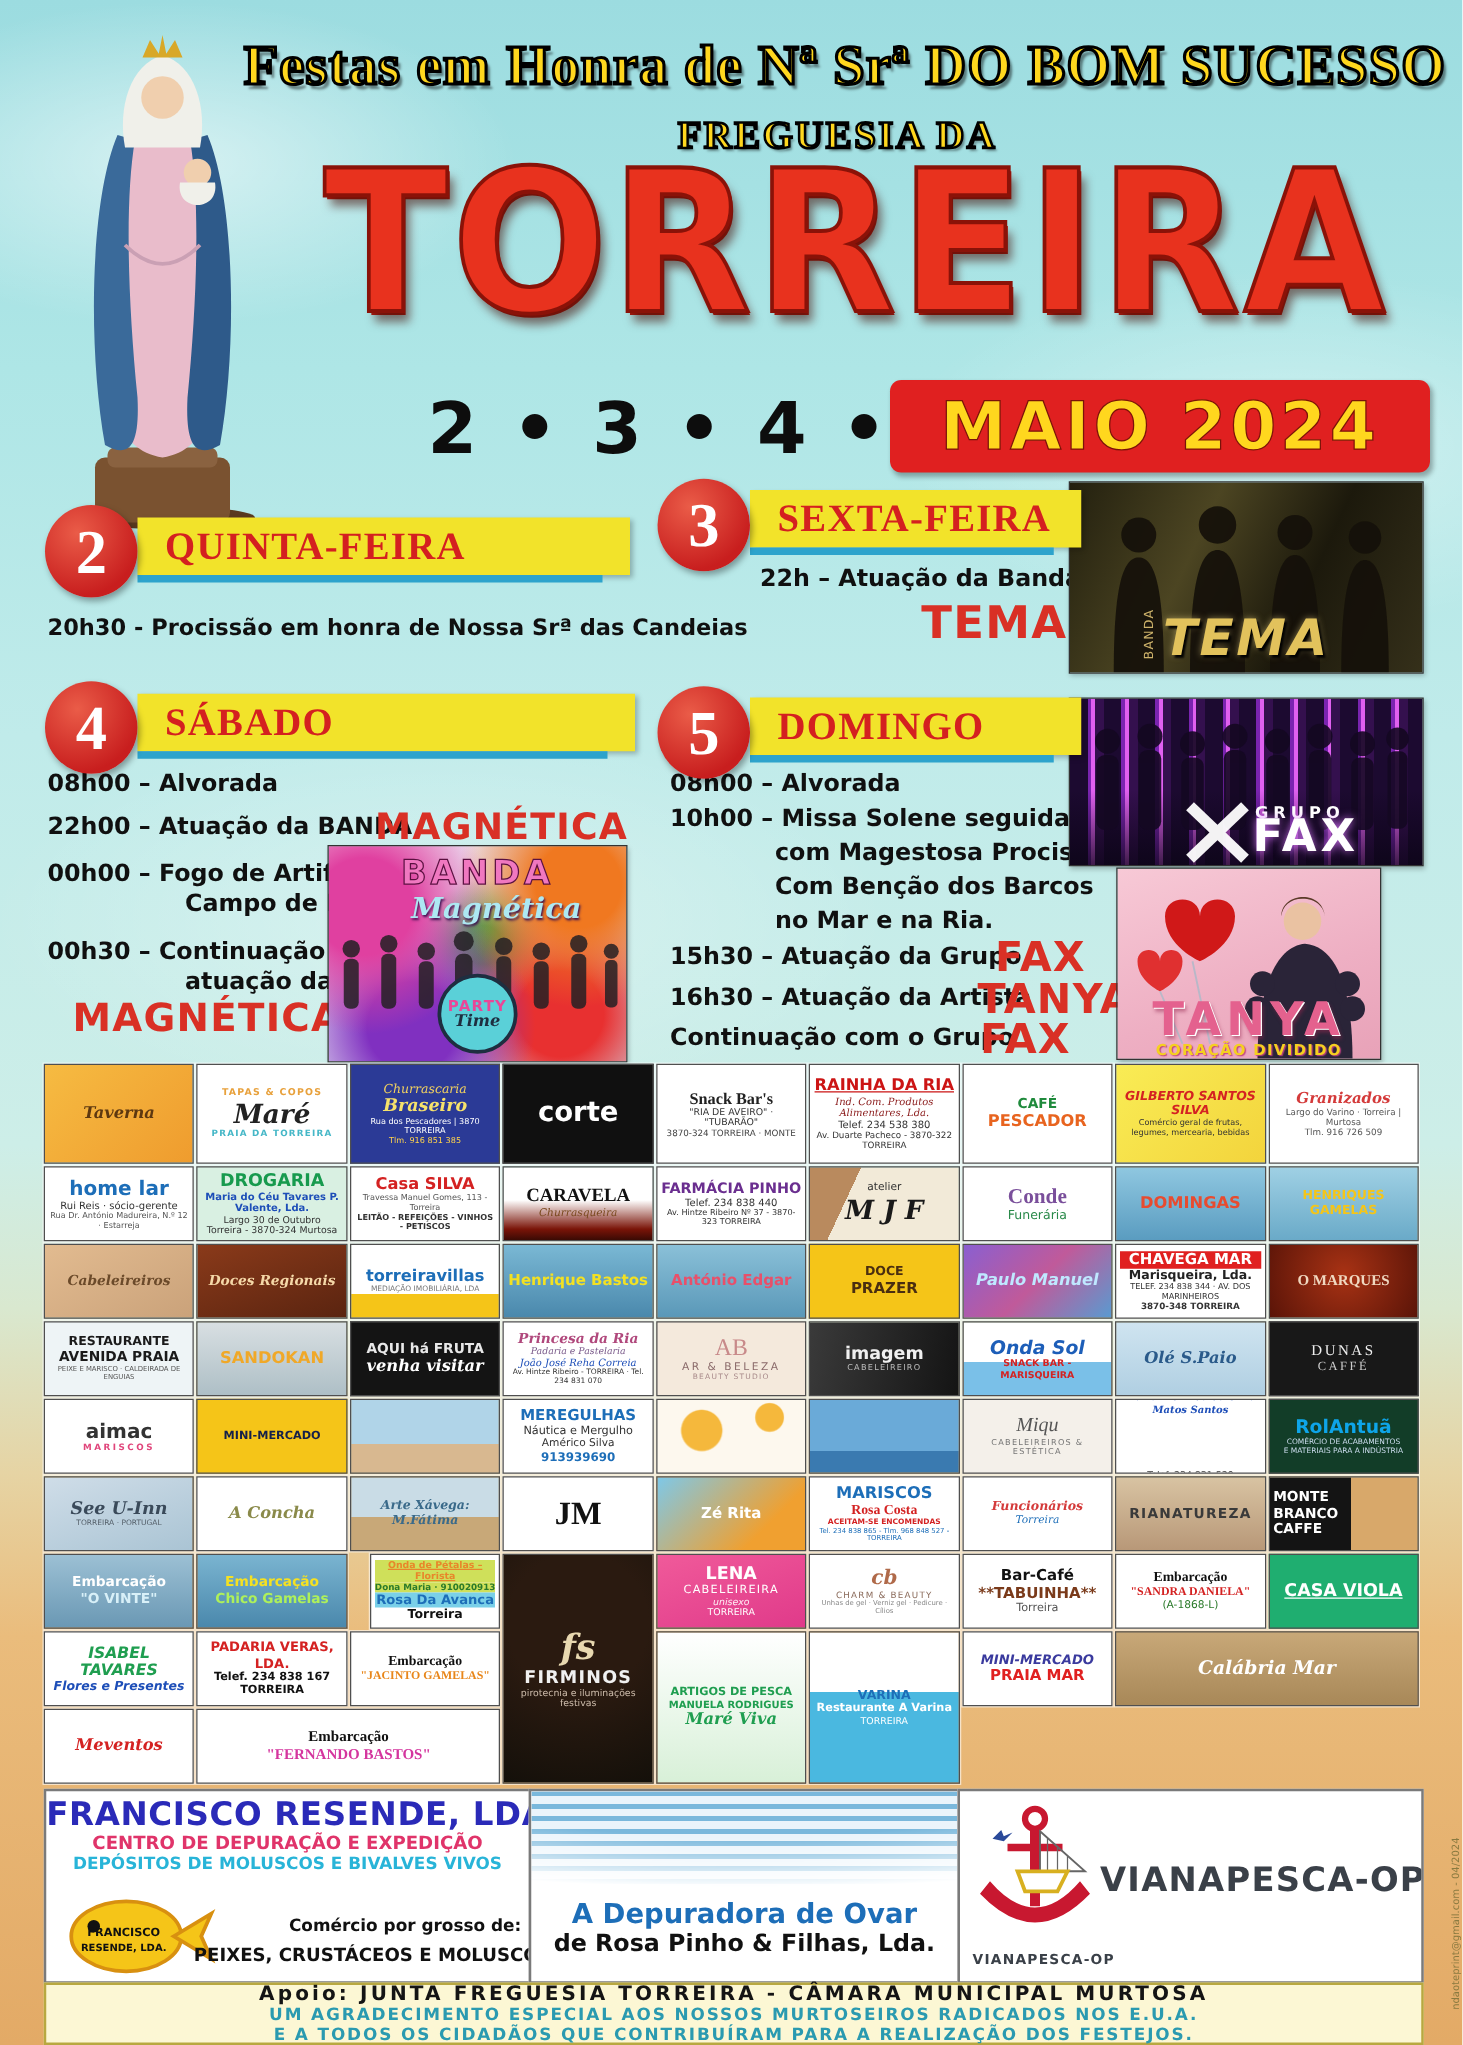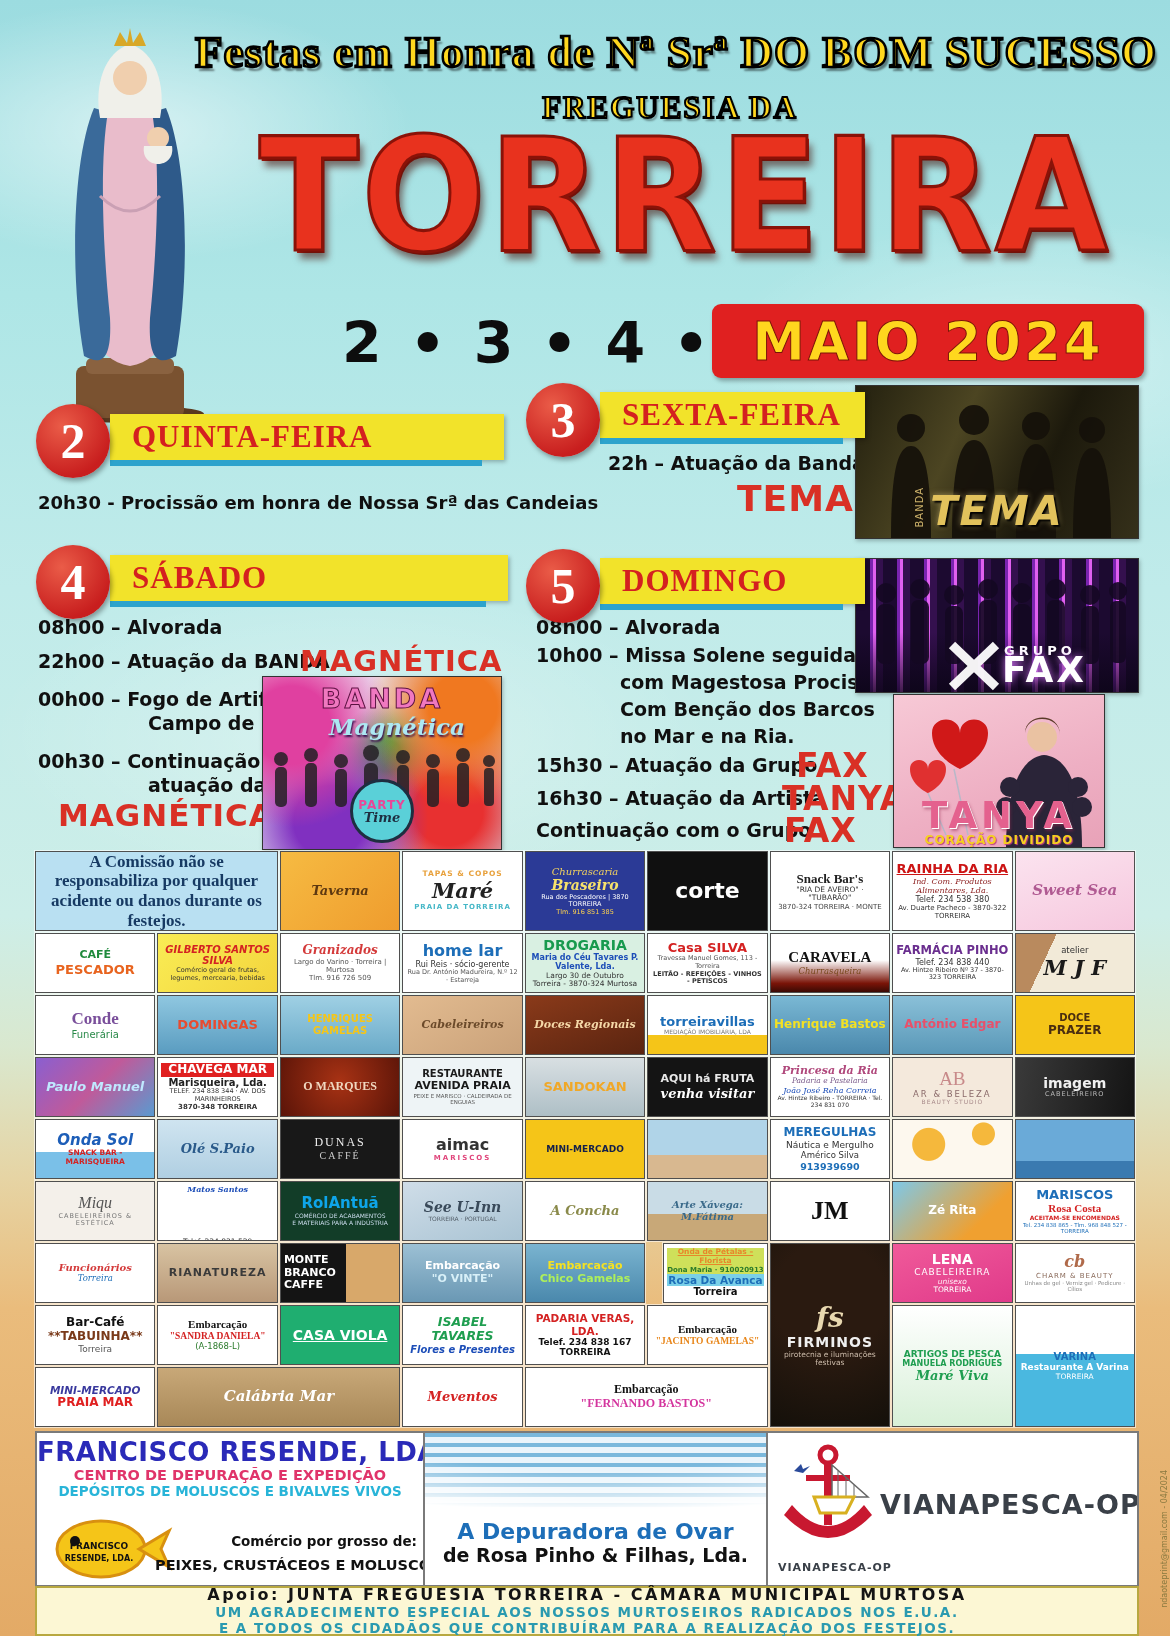--- a/index.html
+++ b/index.html
@@ -253,23 +253,20 @@
       <circle cx="116" cy="92" r="10" fill="#2a2438"></circle>
         <circle cx="112" cy="112" r="10" fill="#2a2438"></circle>
       <circle cx="184" cy="92" r="10" fill="#2a2438"></circle>
         <circle cx="188" cy="112" r="10" fill="#2a2438"></circle>
     </svg>
     <div class="tanya-name">TANYA</div>
     <div class="tanya-sub">CORAÇÃO DIVIDIDO</div>
   </div>
 
   <div id="sponsor-grid" class="abs sponsor-grid" style="left:35px;top:851px;width:1100px;">
-      <div class="cell" style="grid-column: span 2; background: rgb(185, 224, 242);">
-        <div class="cl" style="font-size: 17px; color: rgb(23, 58, 99); font-weight: 700; font-family: &quot;Liberation Serif&quot;, serif;">A Comissão não se responsabiliza por qualquer acidente ou danos durante os festejos.</div>
-      </div>
       <div class="cell" style="background: linear-gradient(135deg, rgb(246, 187, 66), rgb(239, 156, 46));">
         <div class="cl" style="font-size: 13px; color: rgb(93, 56, 16); font-weight: 700; font-family: &quot;DejaVu Serif&quot;, serif; font-style: italic;">Taverna</div>
       </div>
       <div class="cell" style="background: rgb(255, 255, 255);">
         <div class="cl" style="font-size: 7.5px; color: rgb(232, 161, 60); font-weight: 700; letter-spacing: 1px;">TAPAS &amp; COPOS</div>
         <div class="cl" style="font-size: 21px; color: rgb(34, 34, 34); font-weight: 700; font-family: &quot;DejaVu Serif&quot;, serif; font-style: italic;">Maré</div>
         <div class="cl" style="font-size: 7px; color: rgb(69, 183, 199); font-weight: 700; letter-spacing: 1px;">PRAIA DA TORREIRA</div>
       </div>
       <div class="cell" style="background: rgb(43, 58, 150);">
         <div class="cl" style="font-size: 10px; color: rgb(240, 208, 96); font-family: &quot;DejaVu Serif&quot;, serif; font-style: italic;">Churrascaria</div>
@@ -283,23 +280,20 @@
       <div class="cell" style="background: rgb(255, 255, 255);">
         <div class="cl" style="font-size: 13px; color: rgb(34, 34, 34); font-weight: 700; font-family: &quot;Liberation Serif&quot;, serif;">Snack Bar's</div>
         <div class="cl" style="font-size: 7.5px; color: rgb(51, 51, 51);">"RIA DE AVEIRO" · "TUBARÃO"</div>
         <div class="cl" style="font-size: 7px; color: rgb(68, 68, 68);">3870-324 TORREIRA · MONTE</div>
       </div>
       <div class="cell" style="background: rgb(255, 255, 255);">
         <div class="cl" style="font-size: 13px; color: rgb(204, 20, 20); font-weight: 800; text-decoration: underline;">RAINHA DA RIA</div>
         <div class="cl" style="font-size: 8px; color: rgb(138, 26, 26); font-family: &quot;DejaVu Serif&quot;, serif; font-style: italic;">Ind. Com. Produtos Alimentares, Lda.</div>
         <div class="cl" style="font-size: 8px; color: rgb(51, 51, 51);">Telef. 234 538 380</div>
         <div class="cl" style="font-size: 7px; color: rgb(51, 51, 51);">Av. Duarte Pacheco - 3870-322 TORREIRA</div>
-      </div>
-      <div class="cell" style="background: linear-gradient(160deg, rgb(251, 227, 239), rgb(246, 200, 222));">
-        <div class="cl" style="font-size: 15px; color: rgb(176, 90, 146); font-weight: 700; font-family: &quot;DejaVu Serif&quot;, serif; font-style: italic;">Sweet Sea</div>
       </div>
       <div class="cell" style="background: rgb(255, 255, 255);">
         <div class="cl" style="font-size: 11px; color: rgb(31, 138, 60); font-weight: 800;">CAFÉ</div>
         <div class="cl" style="font-size: 13px; color: rgb(232, 100, 31); font-weight: 800;">PESCADOR</div>
       </div>
       <div class="cell" style="background: linear-gradient(135deg, rgb(249, 236, 85), rgb(243, 212, 60));">
         <div class="cl" style="font-size: 10px; color: rgb(212, 34, 34); font-weight: 800; font-style: italic;">GILBERTO SANTOS SILVA</div>
         <div class="cl" style="font-size: 6.5px; color: rgb(51, 51, 51);">Comércio geral de frutas, legumes, mercearia, bebidas</div>
       </div>
       <div class="cell" style="background: rgb(255, 255, 255);">

